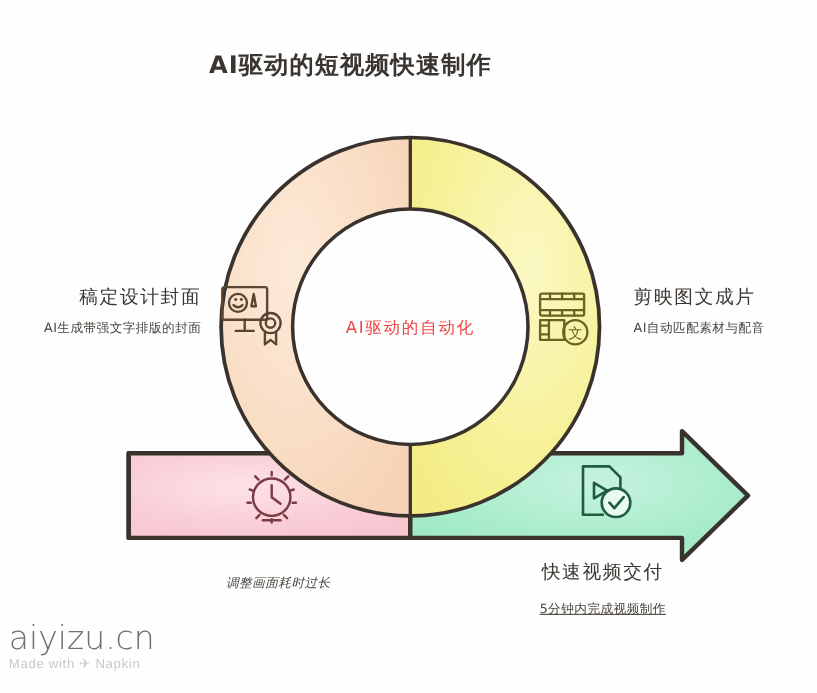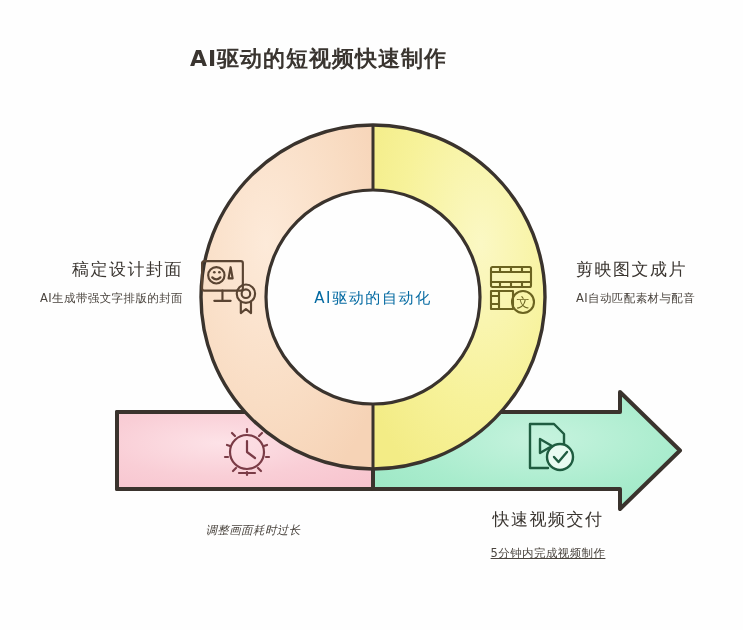--- a/index.html
+++ b/index.html
@@ -96,21 +96,21 @@
   #label-bottom-right .label-desc { margin-top: 14px; width: 160px; margin-left: auto; margin-right: auto; text-decoration: underline;}
 
   #center-text {
     position: absolute;
     left: 273px;
     top: 289px;
     width: 200px;
     text-align: center;
     font-size: 15px;
     letter-spacing: 1.6px;
-    color: #0369a1;
+    color: #ef4444;
     font-family: "DejaVu Sans", "Liberation Sans", sans-serif;
   }
 
   
   #watermark {
     position: absolute;
     left: 8px;
     top: 563px;
   }
   #watermark-main {
@@ -282,14 +282,22 @@
 
   <div class="label-block" id="label-bottom-left">
     <div class="label-desc">调整画面耗时过长</div>
   </div>
 
   <div class="label-block" id="label-bottom-right">
     <div class="label-title">快速视频交付</div>
     <div class="label-desc">5分钟内完成视频制作</div>
   </div>
 
+  <div id="watermark">
+    <div id="watermark-main">aiyizu.cn</div>
+    <div id="watermark-sub">
+      <span>Made with</span>
+      <span id="napkin-glyph">✈</span>
+      <span>Napkin</span>
+    </div>
+  </div>
 
 </div>
 
 </body></html>

